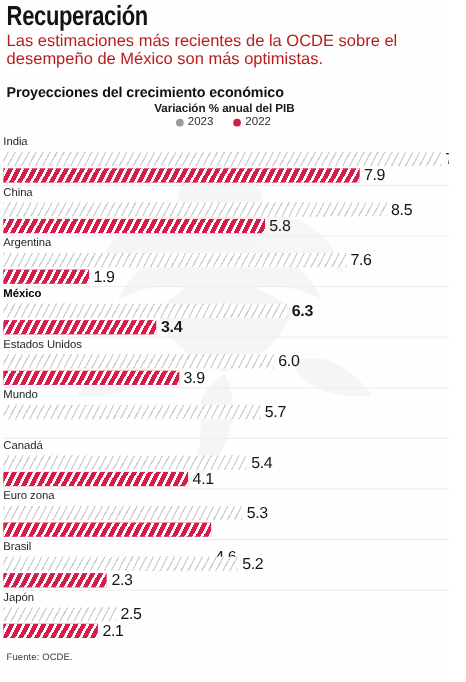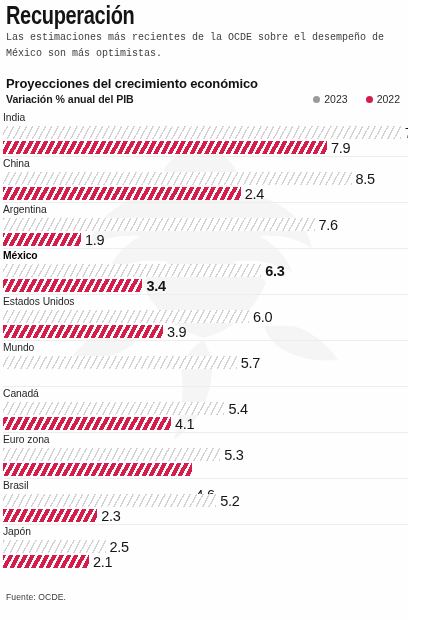--- a/index.html
+++ b/index.html
@@ -38,40 +38,40 @@
     font-weight:bold;
     font-size:25px;
     line-height:27px;
     letter-spacing:-.4px;
     transform:scaleX(.80);
     transform-origin:left center;
     color:#141414;
     white-space:nowrap;
   }
   .standfirst{
-    font-size:10px;
+    font-size:15px;
     line-height:15.5px;
-    color:#404040;
+    color:#b91c1c;
     margin-top:1px;
     max-width:404px;
-    font-family:Liberation Mono, monospace;
   }
 
   .charttitle{
     font-size:13px;
     font-weight:bold;
     color:#111;
     margin-top:15px;
     letter-spacing:-.1px;
   }
   .subrow{
     display:flex;
     align-items:center;
     justify-content:space-between;
     margin-top:2px;
+    flex-direction:column;
   }
   .subtitle{
     font-size:10.6px;
     font-weight:bold;
     color:#1b1b1b;
     letter-spacing:-.05px;
   }
   .legend{display:flex;align-items:center;gap:18px;padding-right:2px;}
   .legend-item{display:flex;align-items:center;gap:4px;}
   .legend-dot{width:7px;height:7px;border-radius:50%;display:inline-block;}
@@ -182,21 +182,21 @@
         </div>
       </div>
       <div class="row">
         <div class="row-label">China</div>
         <div class="barline">
           <div class="bar y2021" style="width: 348.5px;"></div>
           <div class="val" style="left: 352.5px;">8.5</div>
         </div>
         <div class="barline">
           <div class="bar y2022" style="width: 237.8px;"></div>
-          <div class="val" style="left: 241.8px;">2.4</div>
+          <div class="val" style="left: 241.8px;">5.8</div>
         </div>
       </div>
       <div class="row">
         <div class="row-label">Argentina</div>
         <div class="barline">
           <div class="bar y2021" style="width: 311.6px;"></div>
           <div class="val" style="left: 315.6px;">7.6</div>
         </div>
         <div class="barline">
           <div class="bar y2022" style="width: 77.9px;"></div>

